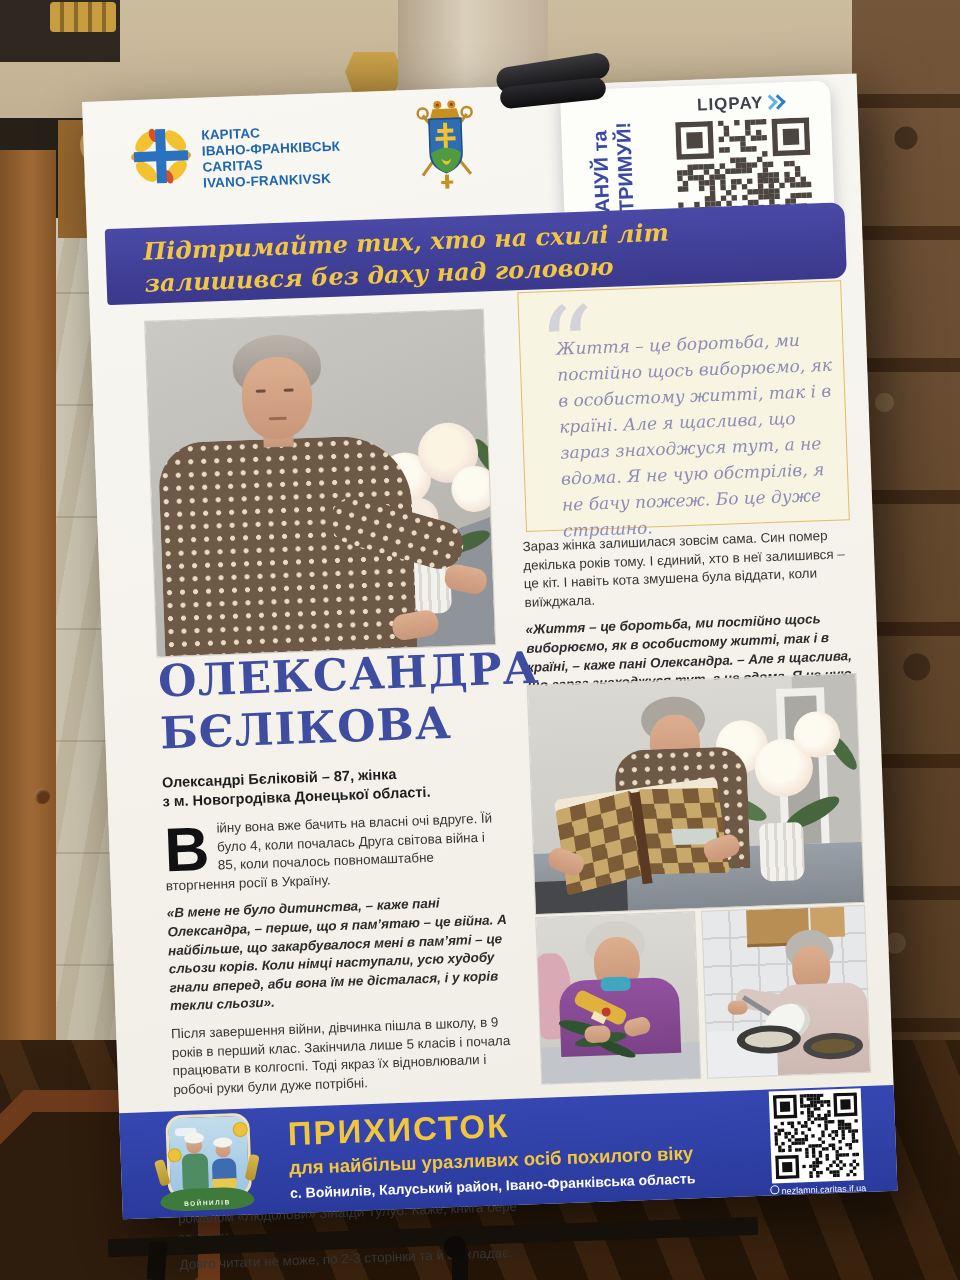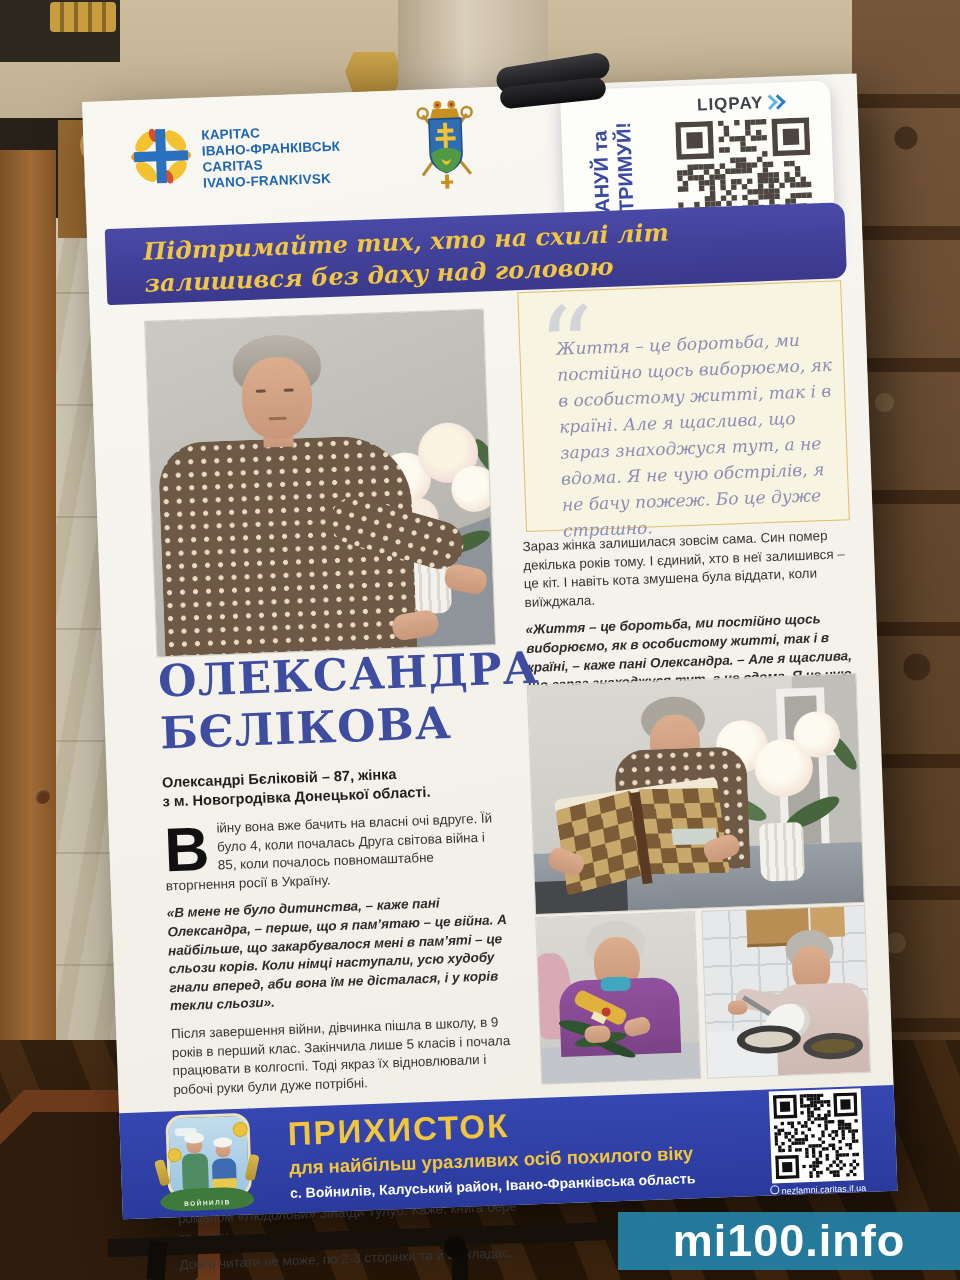--- a/index.html
+++ b/index.html
@@ -731,16 +731,13 @@
       </div>
     </div>
   </div>
 
   <div class="abs clip1"></div>
   <div class="abs clip2"></div>
   <div class="abs tray"></div>
   <div class="abs leg" style="left:148px;top:1242px;width:18px;height:38px;transform:rotate(4deg);"></div>
   <div class="abs leg" style="left:452px;top:1248px;width:16px;height:32px;"></div>
   <div class="abs" style="left:444px;top:1236px;width:22px;height:22px;border-radius:50%;background:#0c0906;"></div>
-  <div class="abs watermark">
-    <span>mi100.info</span>
-  </div>
 </div>
 
 </body></html>

